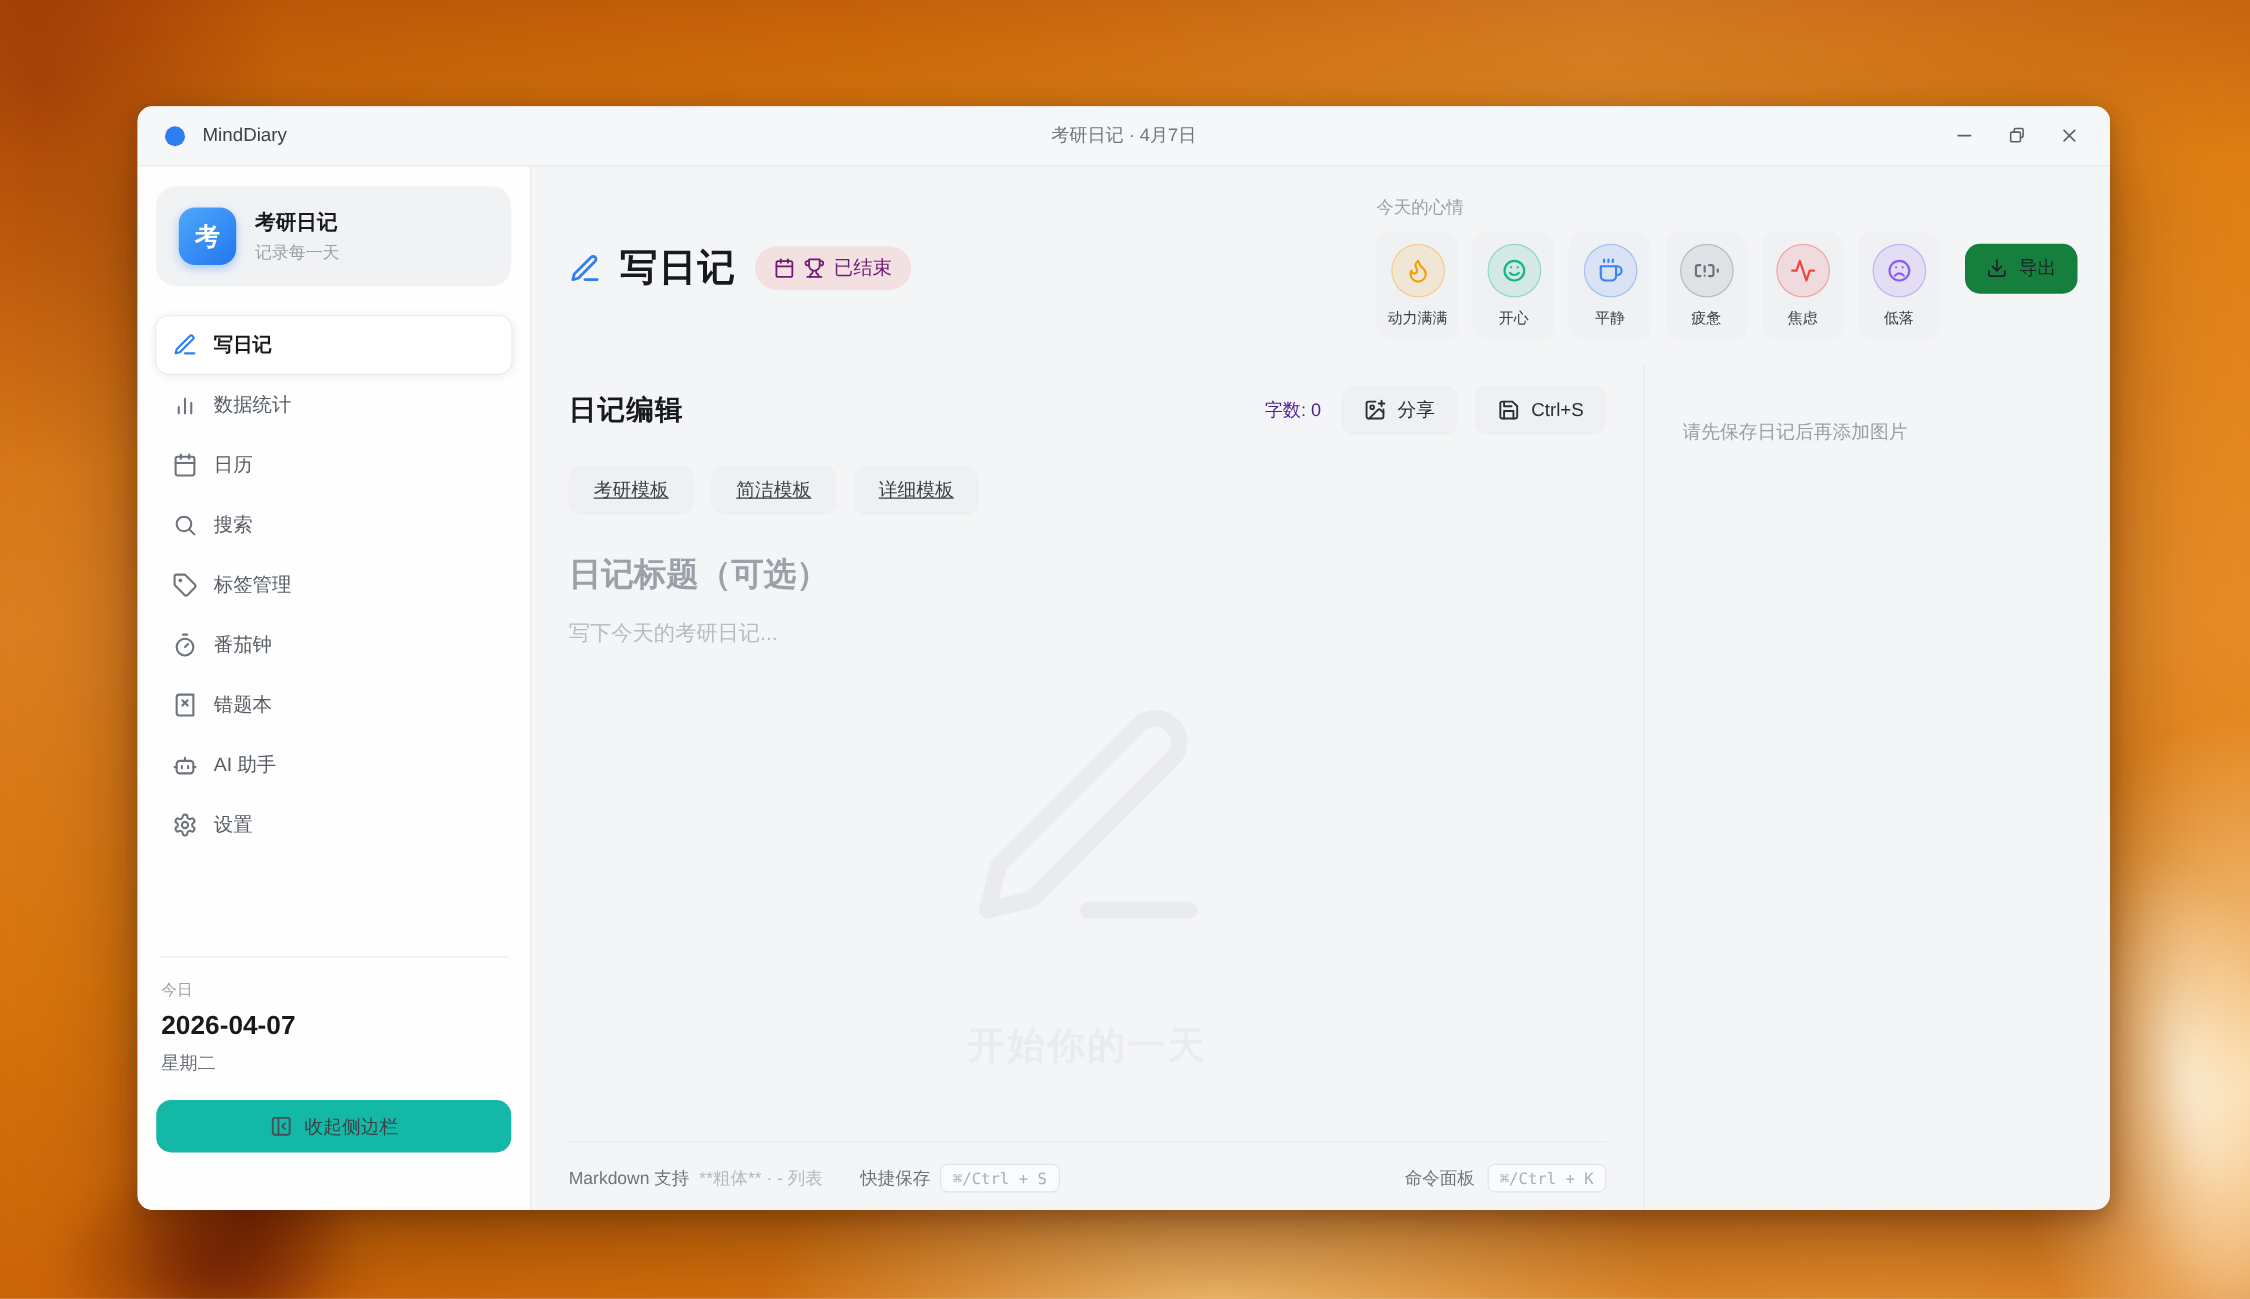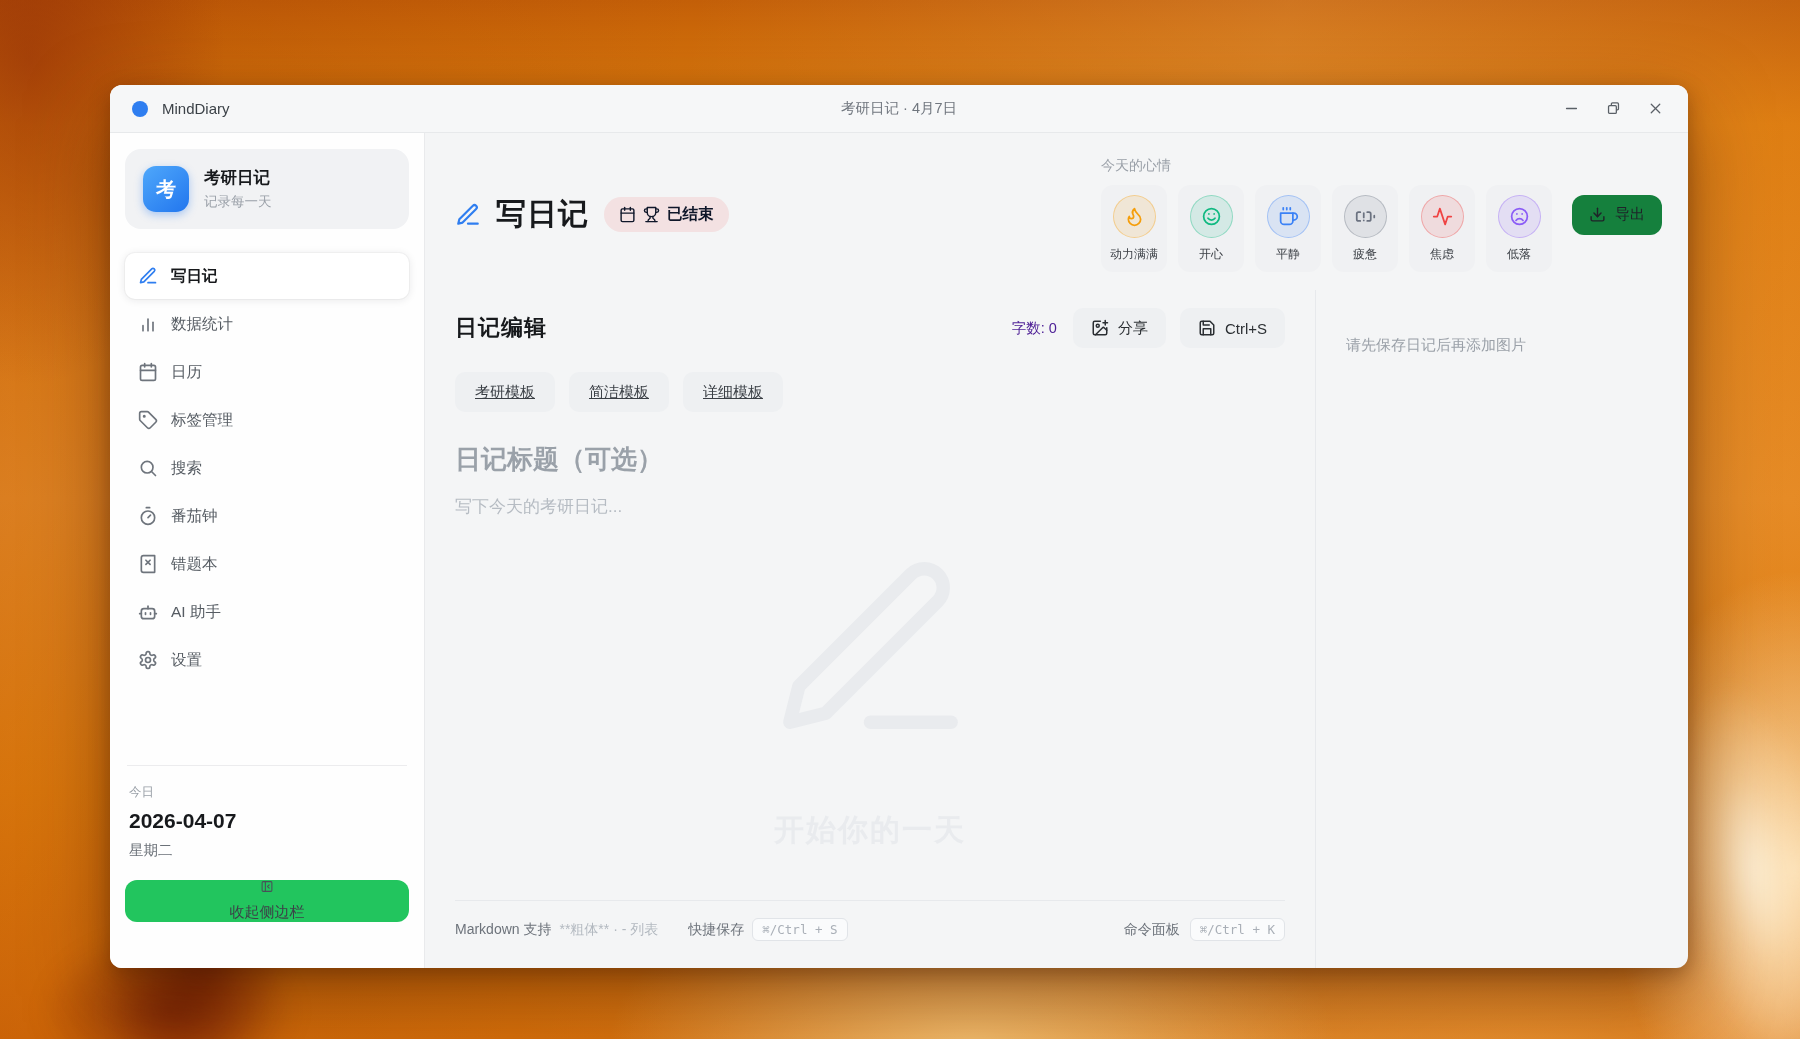--- a/index.html
+++ b/index.html
@@ -59,33 +59,33 @@
   .nav-item svg { width:20px; height:20px; color:#6e747c; flex:0 0 20px; }
   .nav-item.active { background:#ffffff; box-shadow:0 1px 8px rgba(25,30,40,.10), 0 0 0 1px rgba(25,30,40,.03);
     color:#17191c; font-weight:bold; }
   .nav-item.active svg { color:#2f7ef0; }
 
   .sidebar-spacer { flex:1; }
   .sidebar-divider { height:1px; background:#ececee; margin:10px 2px 18px; }
   .today-label { font-size:12.5px; color:#9aa0a8; padding:0 4px; }
   .today-date { font-size:21px; font-weight:bold; color:#17191c; padding:0 4px; margin-top:8px; }
   .today-weekday { font-size:14.5px; color:#6b7178; padding:0 4px; margin-top:8px; }
-  .collapse-btn { margin-top:20px; height:42px; border:none; border-radius:12px; background:#22c55e;
+  .collapse-btn { margin-top:20px; height:42px; border:none; border-radius:12px; background:#14b8a6;
     display:flex; align-items:center; justify-content:center; gap:10px; font-size:15px; color:#3c4248;
-    font-family:inherit; width:100%; cursor:default;flex-direction:column; }
+    font-family:inherit; width:100%; cursor:default; }
   .collapse-btn svg { width:18px; height:18px; color:#4a5058; }
 
   
   .main { flex:1; display:flex; flex-direction:column; min-width:0; }
   .main-header { display:flex; align-items:center; justify-content:space-between; padding:24px 26px 18px 30px; }
   .page-title-group { display:flex; align-items:center; gap:15px; }
   .page-title-group > svg { width:26px; height:26px; color:#2f7ef0; }
   .page-title { font-size:30px; font-weight:800; color:#17191c; letter-spacing:1px; }
   .status-badge { display:flex; align-items:center; gap:7px; background:rgba(239,68,68,.11);
-    border-radius:18px; height:35px; padding:0 15px; color:#0f172a; font-size:15.5px; font-weight:bold; }
+    border-radius:18px; height:35px; padding:0 15px; color:#701a75; font-size:15.5px; font-weight:normal; }
   .status-badge svg { width:17px; height:17px; }
 
   .header-right { display:flex; align-items:center; gap:20px; }
   .mood-block { display:flex; flex-direction:column; }
   .mood-label { font-size:14px; color:#9aa0a8; margin-bottom:10px; }
   .mood-row { display:flex; gap:11px; }
   .mood-card { width:66px; border-radius:12px; background:#f0f1f3; border:none; padding:10px 4px 9px;
     display:flex; flex-direction:column; align-items:center; gap:8px; font-family:inherit; cursor:default; }
   .mood-circle { width:43px; height:43px; border-radius:50%; border:1px solid; display:flex; align-items:center; justify-content:center; }
   .mood-circle svg { width:21px; height:21px; }
@@ -114,21 +114,21 @@
   .content-wrap { flex:1; position:relative; min-height:0; margin-top:8px; }
   .content-input { width:100%; height:100%; border:none; background:transparent; outline:none; resize:none;
     font-family:inherit; font-size:17px; color:#34383d; line-height:1.6; }
   .content-input::placeholder { color:#b6bcc3; }
   .watermark { position:absolute; inset:0; display:flex; flex-direction:column; align-items:center;
     justify-content:center; gap:52px; pointer-events:none; }
   .watermark svg { width:215px; height:215px; color:#e9ebee; }
   .watermark-text { font-size:30px; font-weight:bold; color:#e9ebee; letter-spacing:2px; }
 
   .editor-footer { border-top:1px solid #e7e9ec; display:flex; align-items:flex-start; justify-content:space-between;
-    padding:17px 0 27px; }
+    padding:17px 0 14px; }
   .footer-left { display:flex; align-items:center; gap:8px; font-size:14px; }
   .md-label { color:#6d737b; }
   .md-hint { color:#b3b9c0; }
   .quick-save-label { color:#6d737b; margin-left:22px; }
   .kbd { border:1px solid #e1e4e8; background:#fafbfc; border-radius:6px; padding:3px 9px;
     font-family:"DejaVu Sans Mono", monospace; font-size:12.5px; color:#a9afb7; }
   .footer-right { display:flex; align-items:center; gap:10px; font-size:14px; }
   .cmd-label { color:#6d737b; }
 
   .image-col { width:372px; flex:0 0 372px; padding:46px 30px 0; }
@@ -198,32 +198,32 @@
         <div class="nav-item">
           <svg viewBox="0 0 24 24" fill="none" stroke="currentColor" stroke-width="2" stroke-linecap="round" stroke-linejoin="round">
               <rect x="3" y="4" width="18" height="18" rx="2"></rect>
               <line x1="16" y1="2" x2="16" y2="6"></line>
               <line x1="8" y1="2" x2="8" y2="6"></line>
               <line x1="3" y1="10" x2="21" y2="10"></line>
             </svg>
           <span>日历</span>
         </div>
         <div class="nav-item">
-          <svg viewBox="0 0 24 24" fill="none" stroke="currentColor" stroke-width="2" stroke-linecap="round" stroke-linejoin="round">
-              <path d="M12.586 2.586A2 2 0 0 0 11.172 2H4a2 2 0 0 0-2 2v7.172a2 2 0 0 0 .586 1.414l8.704 8.704a2.426 2.426 0 0 0 3.42 0l6.58-6.58a2.426 2.426 0 0 0 0-3.42z"></path>
-              <circle cx="7.5" cy="7.5" r="0.8" fill="currentColor"></circle>
-            </svg>
-          <span>标签管理</span>
-        </div>
-        <div class="nav-item">
           <svg viewBox="0 0 24 24" fill="none" stroke="currentColor" stroke-width="2" stroke-linecap="round">
               <circle cx="11" cy="11" r="7"></circle>
               <line x1="21" y1="21" x2="16.2" y2="16.2"></line>
             </svg>
           <span>搜索</span>
+        </div>
+        <div class="nav-item">
+          <svg viewBox="0 0 24 24" fill="none" stroke="currentColor" stroke-width="2" stroke-linecap="round" stroke-linejoin="round">
+              <path d="M12.586 2.586A2 2 0 0 0 11.172 2H4a2 2 0 0 0-2 2v7.172a2 2 0 0 0 .586 1.414l8.704 8.704a2.426 2.426 0 0 0 3.42 0l6.58-6.58a2.426 2.426 0 0 0 0-3.42z"></path>
+              <circle cx="7.5" cy="7.5" r="0.8" fill="currentColor"></circle>
+            </svg>
+          <span>标签管理</span>
         </div>
         <div class="nav-item">
           <svg viewBox="0 0 24 24" fill="none" stroke="currentColor" stroke-width="2" stroke-linecap="round">
               <line x1="10" y1="2" x2="14" y2="2"></line>
               <line x1="12" y1="14" x2="15" y2="11"></line>
               <circle cx="12" cy="14" r="8"></circle>
             </svg>
           <span>番茄钟</span>
         </div>
         <div class="nav-item">

